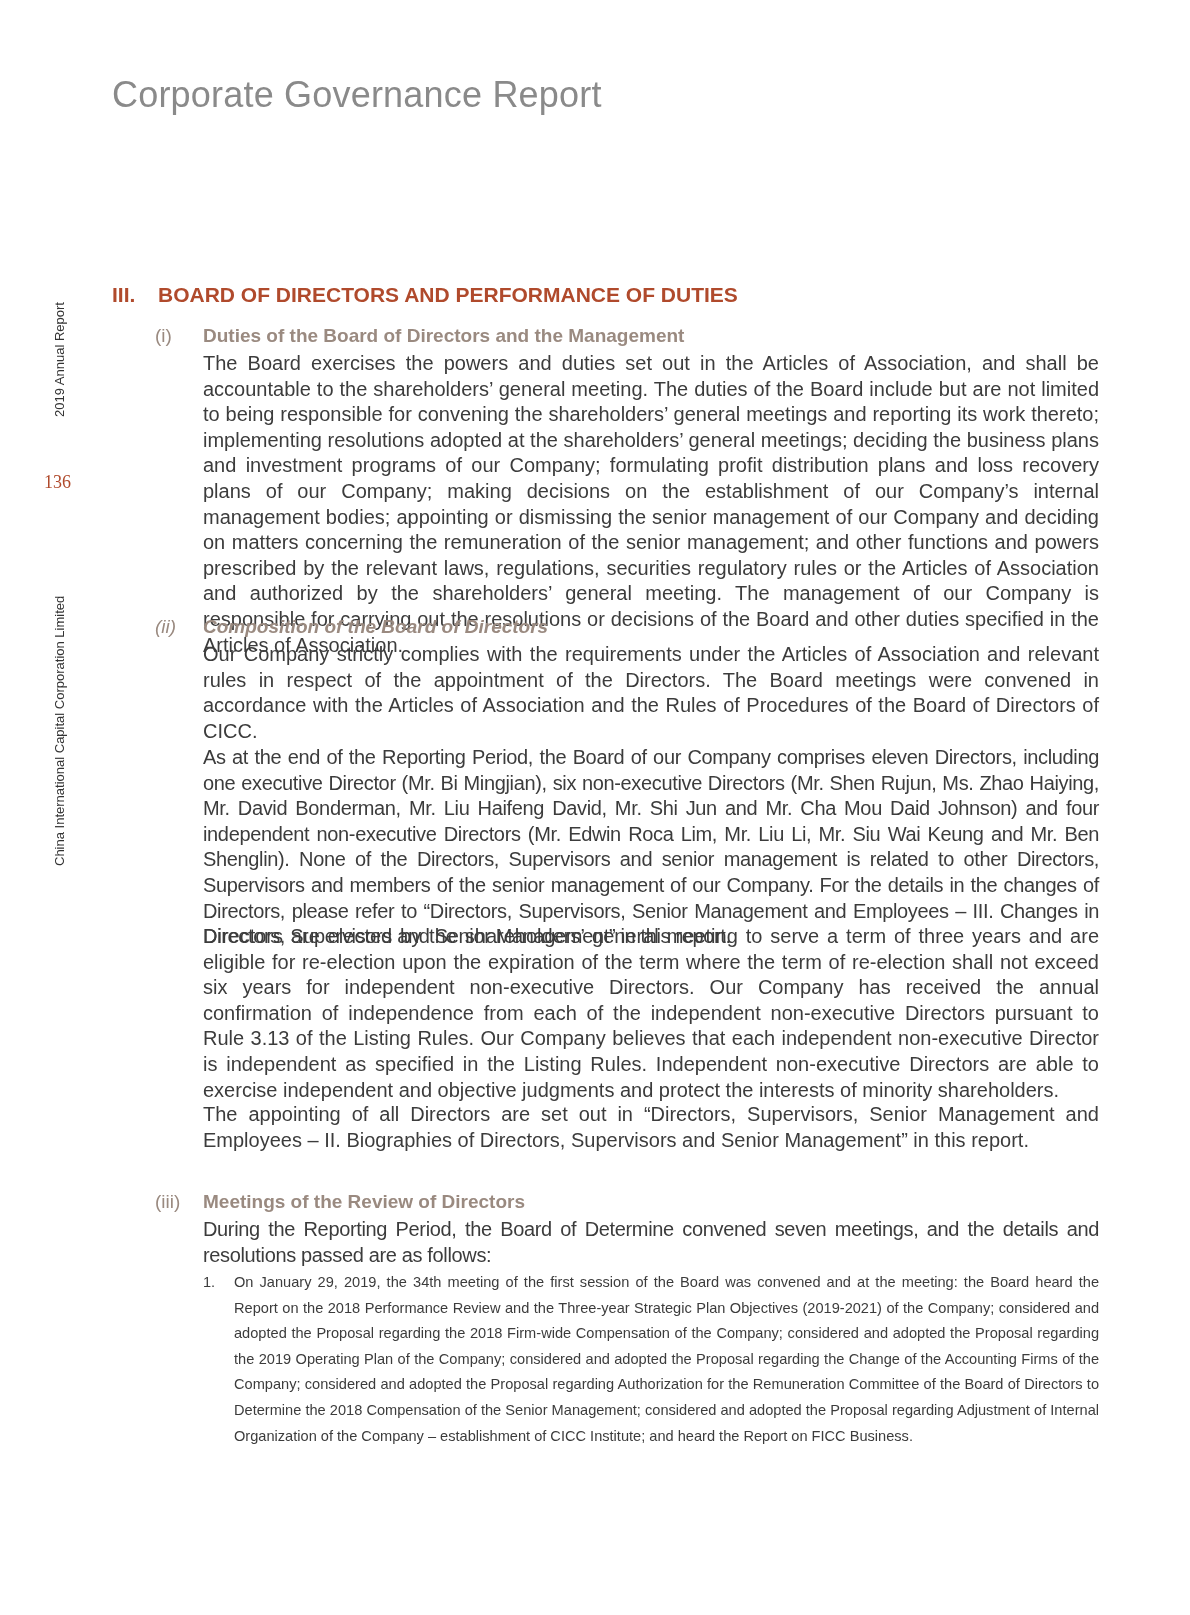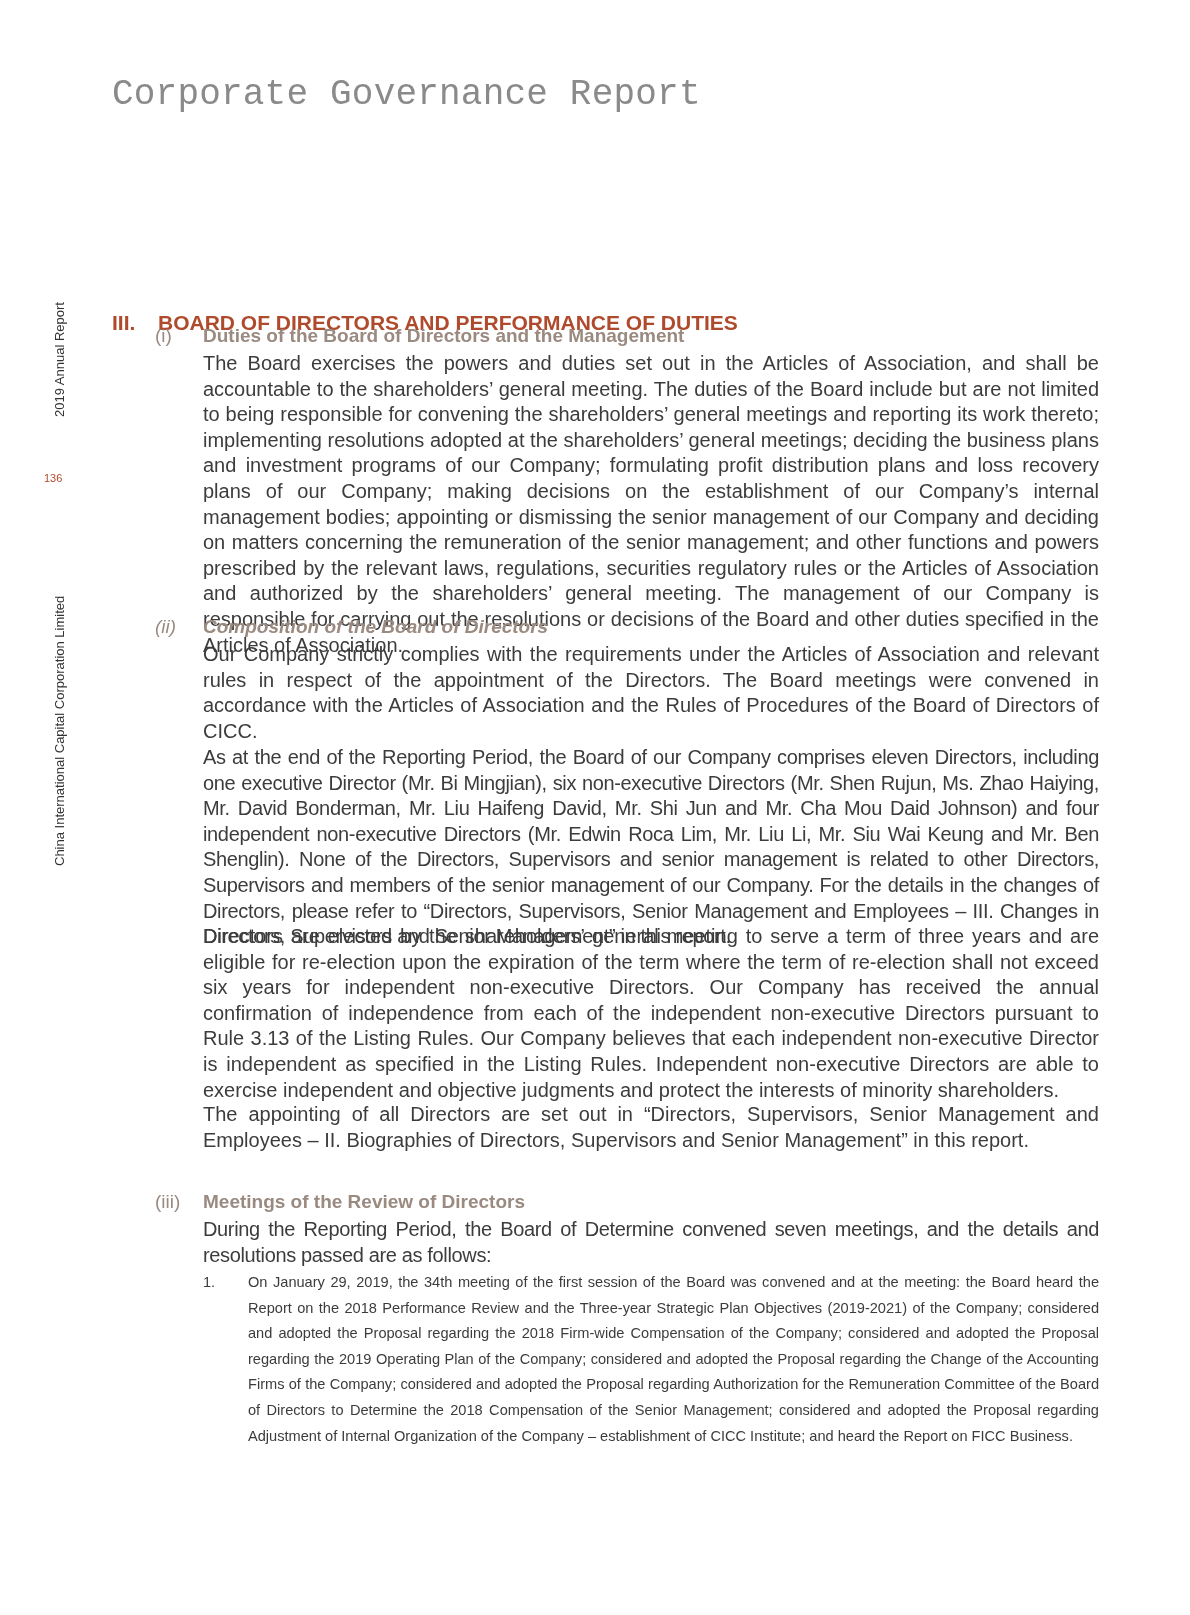--- a/index.html
+++ b/index.html
@@ -2,46 +2,46 @@
 <html><head>
 <meta charset="utf-8">
 <style>
   html, body { margin: 0; padding: 0; }
   body {
     width: 1190px; height: 1615px; background: #ffffff; position: relative; overflow: hidden;
     font-family: "Liberation Sans", sans-serif; color: #3c3c3c;
   }
   .page-title {
     position: absolute; left: 112px; top: 74px;
-    font-family: Liberation Mono, monospace; font-size: 36px; color: #8a8a8a; letter-spacing: 0.2px;
+    font-family: Liberation Sans, sans-serif; font-size: 36px; color: #8a8a8a; letter-spacing: 0.2px;
   }
   .side {
     position: absolute; font-size: 13px; color: #333;
     transform: rotate(-90deg); transform-origin: left top; white-space: nowrap;
   }
   .side-year { left: 52px; top: 417px; }
   .side-company { left: 52px; top: 866px; }
-  .page-number { position: absolute; left: 44px; top: 472px; font-size: 11px; color: #b04a2c; }
+  .page-number { position: absolute; left: 44px; top: 472px; font-size: 18px; color: #b04a2c; font-family: Liberation Serif, serif; }
 
   .h1 {
     position: absolute; left: 112px; top: 283px; font-size: 21px; font-weight: bold; color: #b04a2c;
   }
-  .h1 .num { display: inline-block; width: 46px; margin-top: 28px; }
+  .h1 .num { display: inline-block; width: 46px; }
   .h2 {
     position: absolute; left: 155px; font-size: 19px; font-weight: bold; color: #9a8a80; margin-top: 11px;
   }
   .h2 .num { display: inline-block; width: 48px; font-weight: normal; }
   .para {
     position: absolute; left: 203px; width: 896px; font-size: 20px; line-height: 25.6px;
     text-align: justify; color: #3c3c3c; margin: 0;
   }
   .para.condensed { letter-spacing: -0.35px; }
   .list-item { position: absolute; left: 203px; width: 896px; font-size: 14.6px; line-height: 25.6px; color: #3c3c3c; }
   .list-item .num { position: absolute; left: 0; top: 0; }
-  .list-item .txt { margin-left: 45px; text-align: justify; display: block; }
+  .list-item .txt { margin-left: 31px; text-align: justify; display: block; }
 </style>
 </head>
 <body>
 
 <div class="page-title">Corporate Governance Report</div>
 
 <div class="side side-year">2019 Annual Report</div>
 <div class="page-number">136</div>
 <div class="side side-company">China International Capital Corporation Limited</div>
 

